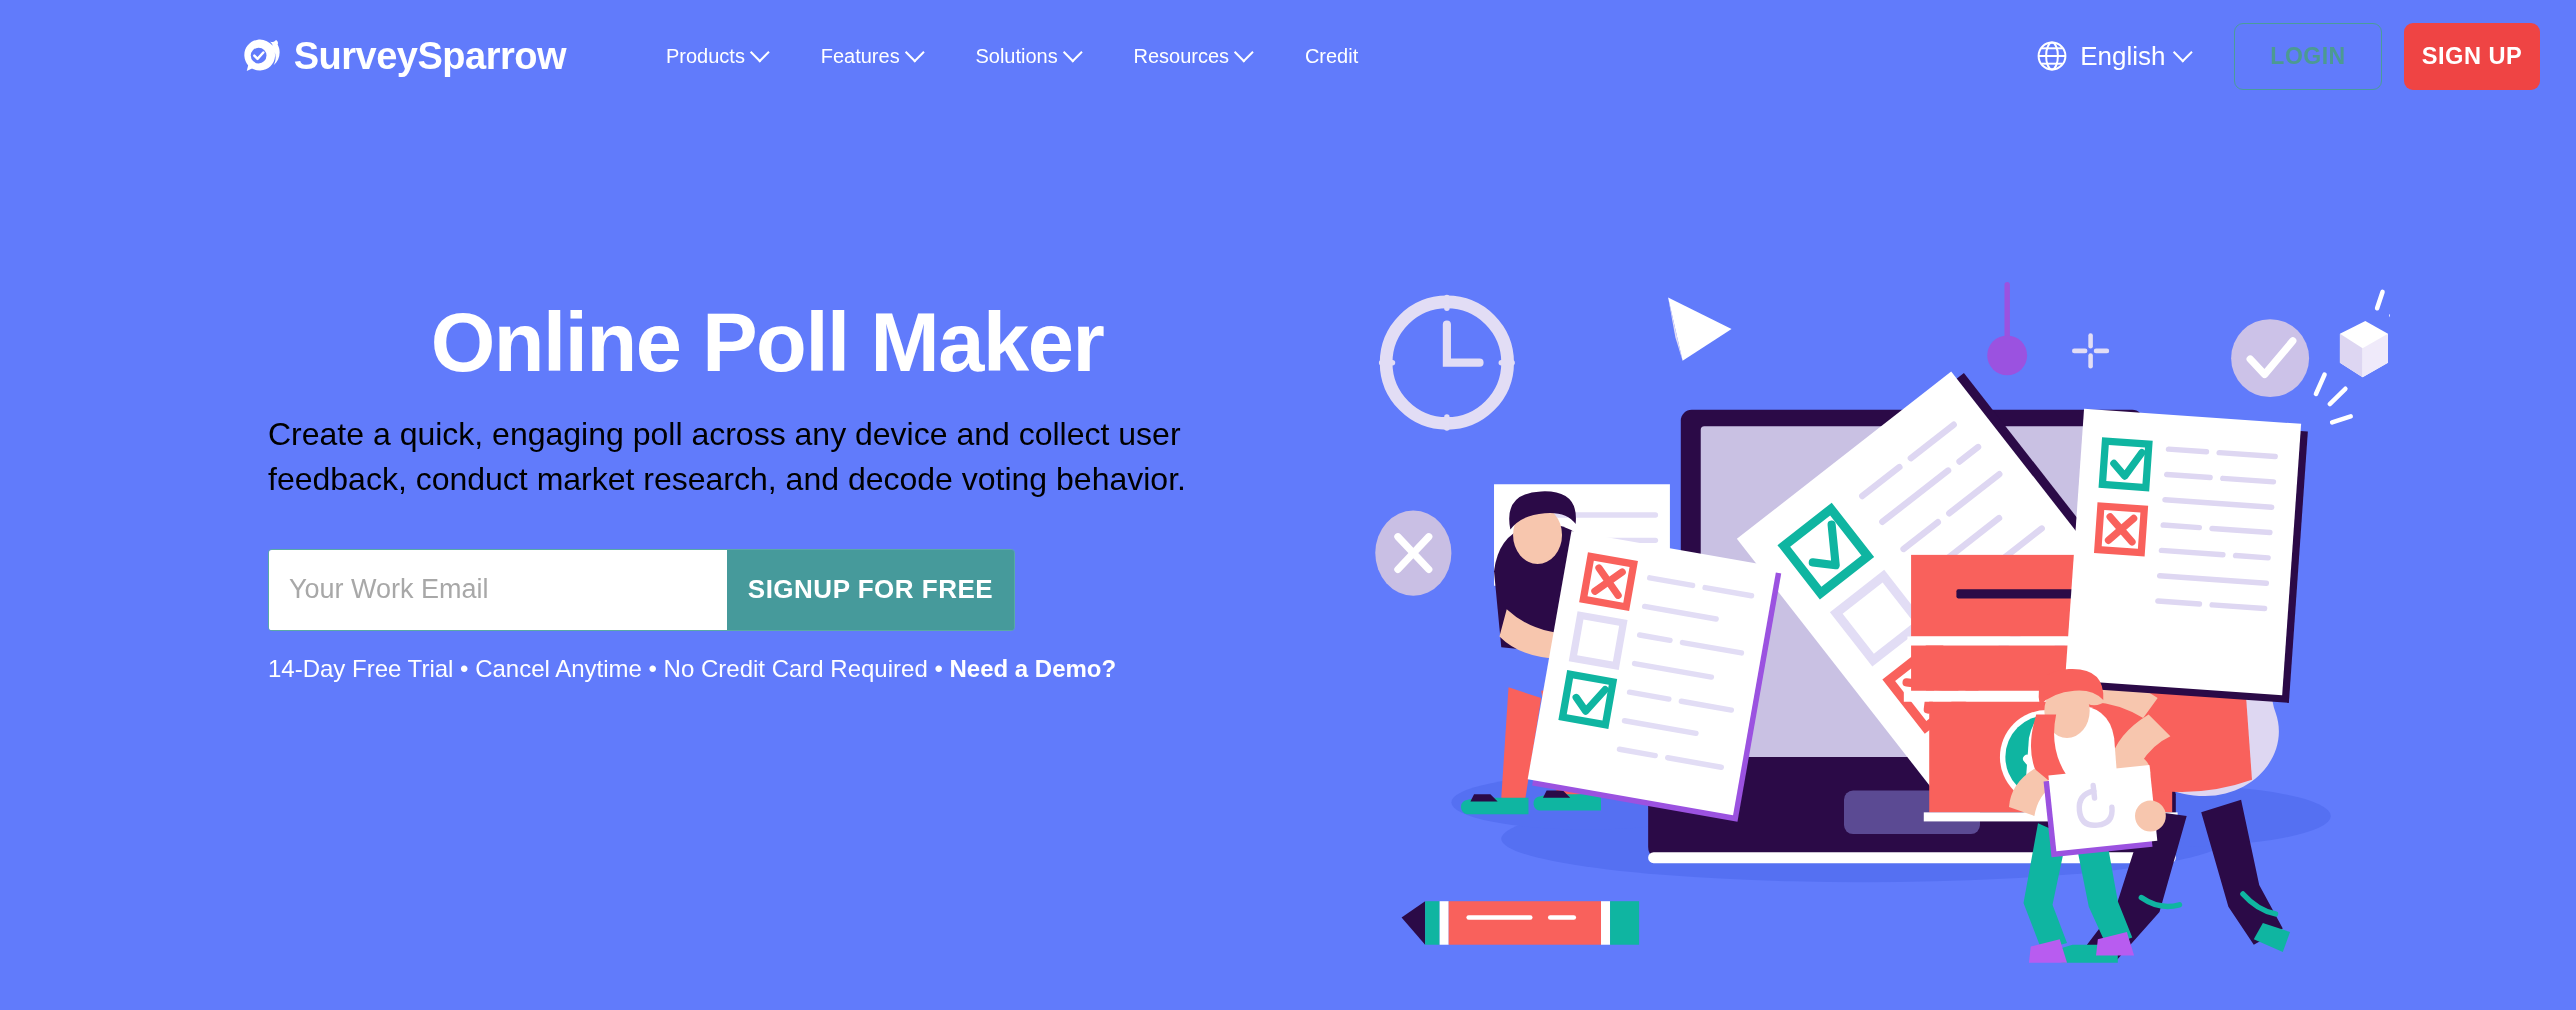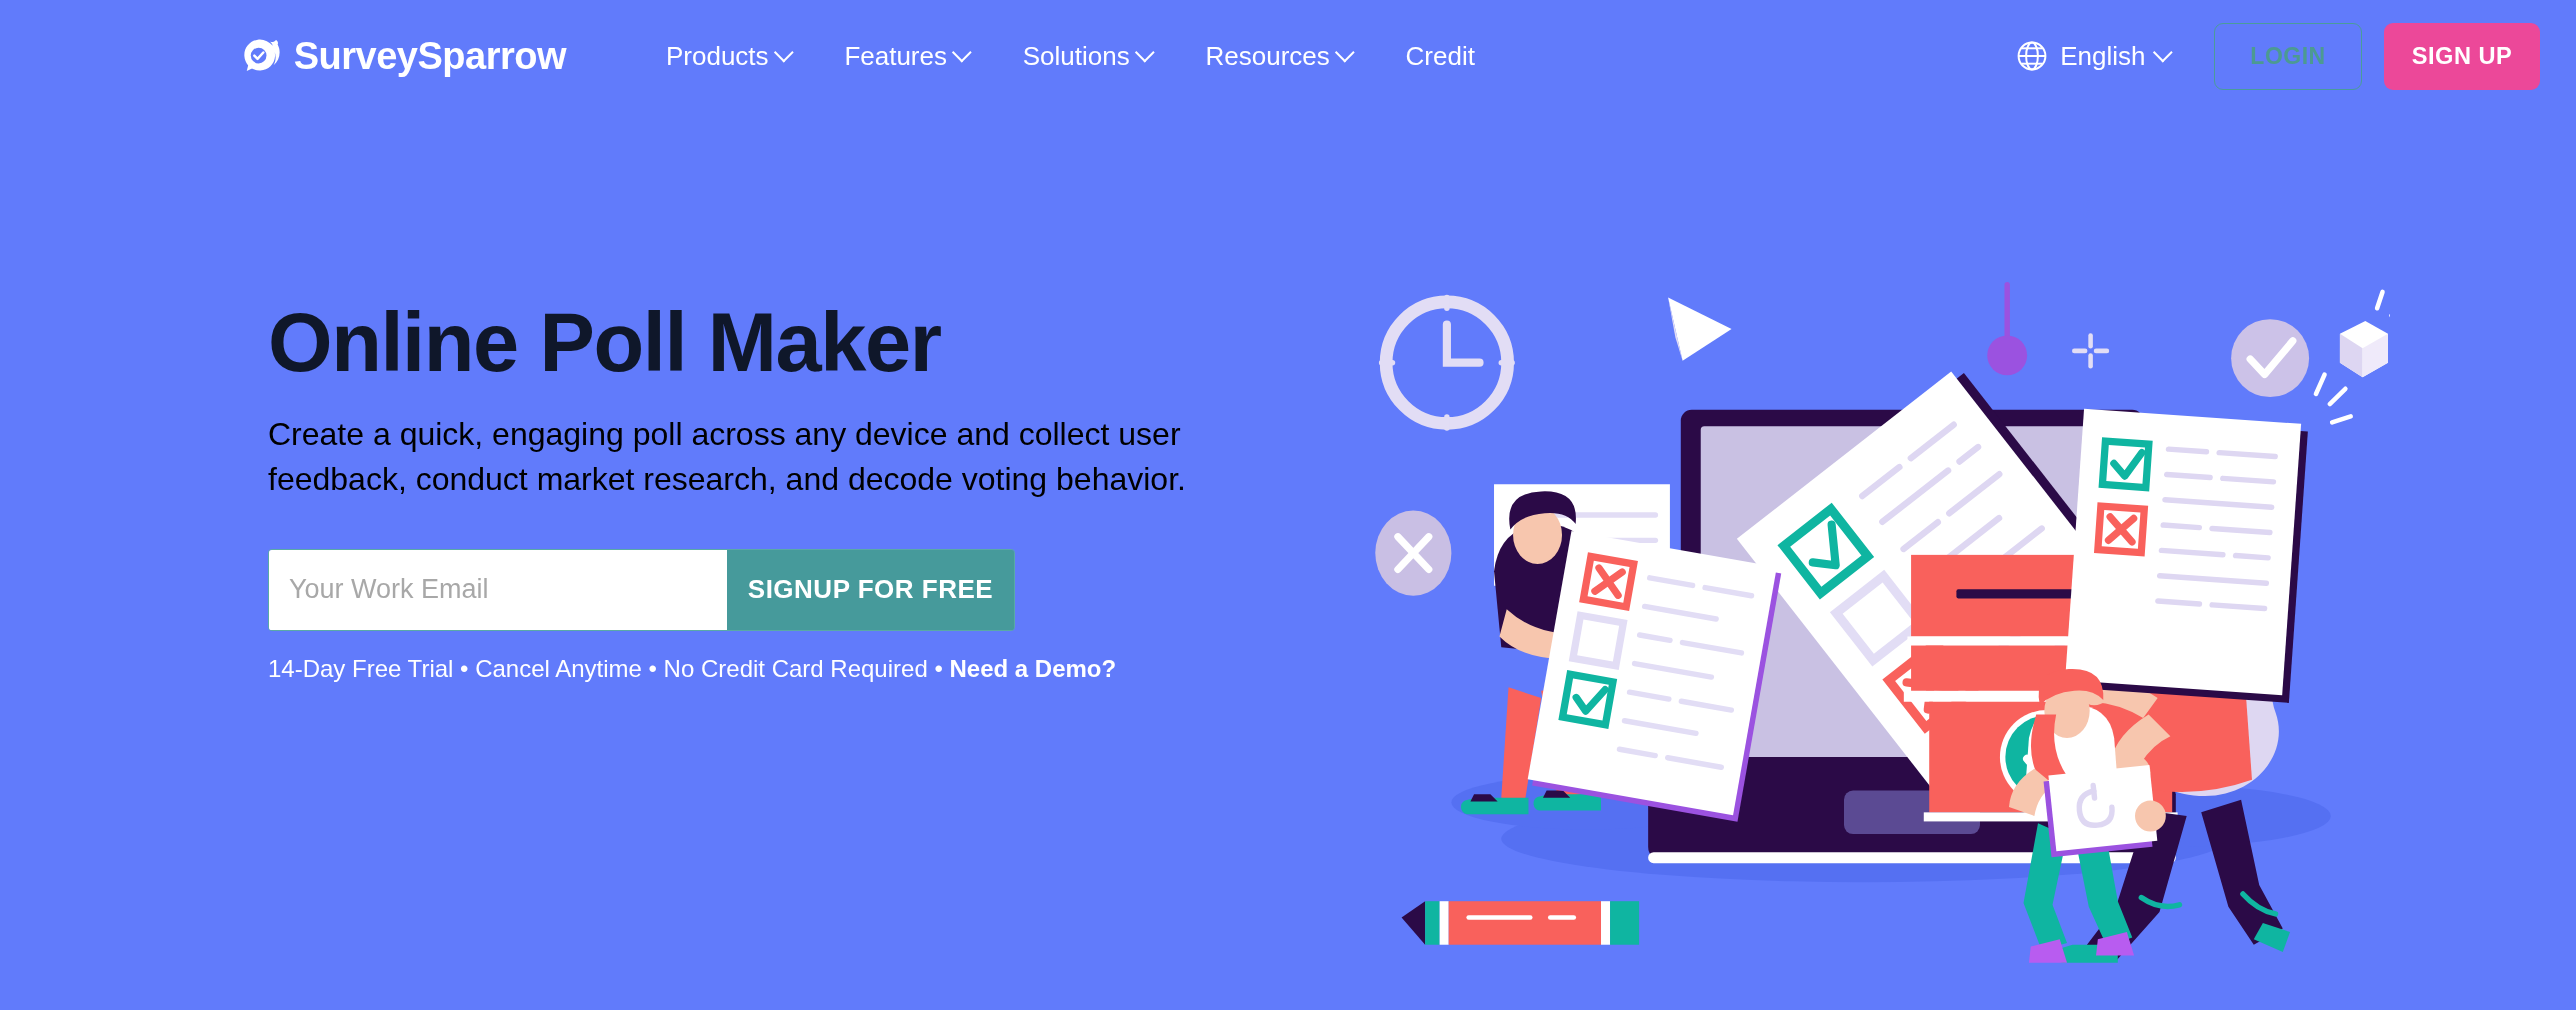--- a/index.html
+++ b/index.html
@@ -53,21 +53,21 @@
     display: flex;
     align-items: center;
     margin-left: 73px;
     gap: 0px;
   }
   .nav-item {
     display: flex;
     align-items: center;
     gap: 8.2px;
     color: #ffffff;
-    font-size: 26px;
+    font-size: 20px;
     font-weight: 400;
     padding: 0 27px;
     white-space: nowrap;
     cursor: pointer;
   }
   .chev {
     display: inline-block;
     width: 13.6px; height: 13.6px;
     border-right: 2.7px solid #ffffff;
     border-bottom: 2.7px solid #ffffff;
@@ -107,50 +107,51 @@
     letter-spacing: 0.5px;
     font-family: "Liberation Sans", sans-serif;
     cursor: pointer;
     display: flex;
     align-items: center;
     justify-content: center;
     margin-right: 22px;
   }
 
   .btn-signup {
-    width: 156px;
+    width: 136px;
     height: 67px;
     border: none;
     border-radius: 9px;
-    background: #ec4899;
+    background: #ef4444;
     color: #ffffff;
     font-size: 23.6px;
     font-weight: 700;
     letter-spacing: 0.5px;
     font-family: "Liberation Sans", sans-serif;
     cursor: pointer;
     display: flex;
     align-items: center;
     justify-content: center;
   }
 
   
   .hero-copy {
     position: absolute;
     left: 268px;
     top: 299px;
     width: 998px;
   }
   .hero-title {
-    color: #0f172a;
+    color: #ffffff;
     font-size: 83px;
     font-weight: 700;
     letter-spacing: -1.4px;
     line-height: 1.06;
     margin-bottom: 25.4px;
+    text-align: center;
   }
   .hero-sub {
     color: #000000;
     font-size: 32px;
     font-weight: 400;
     line-height: 1.4;
     width: 975px;
     margin-bottom: 47px;
   }
 

